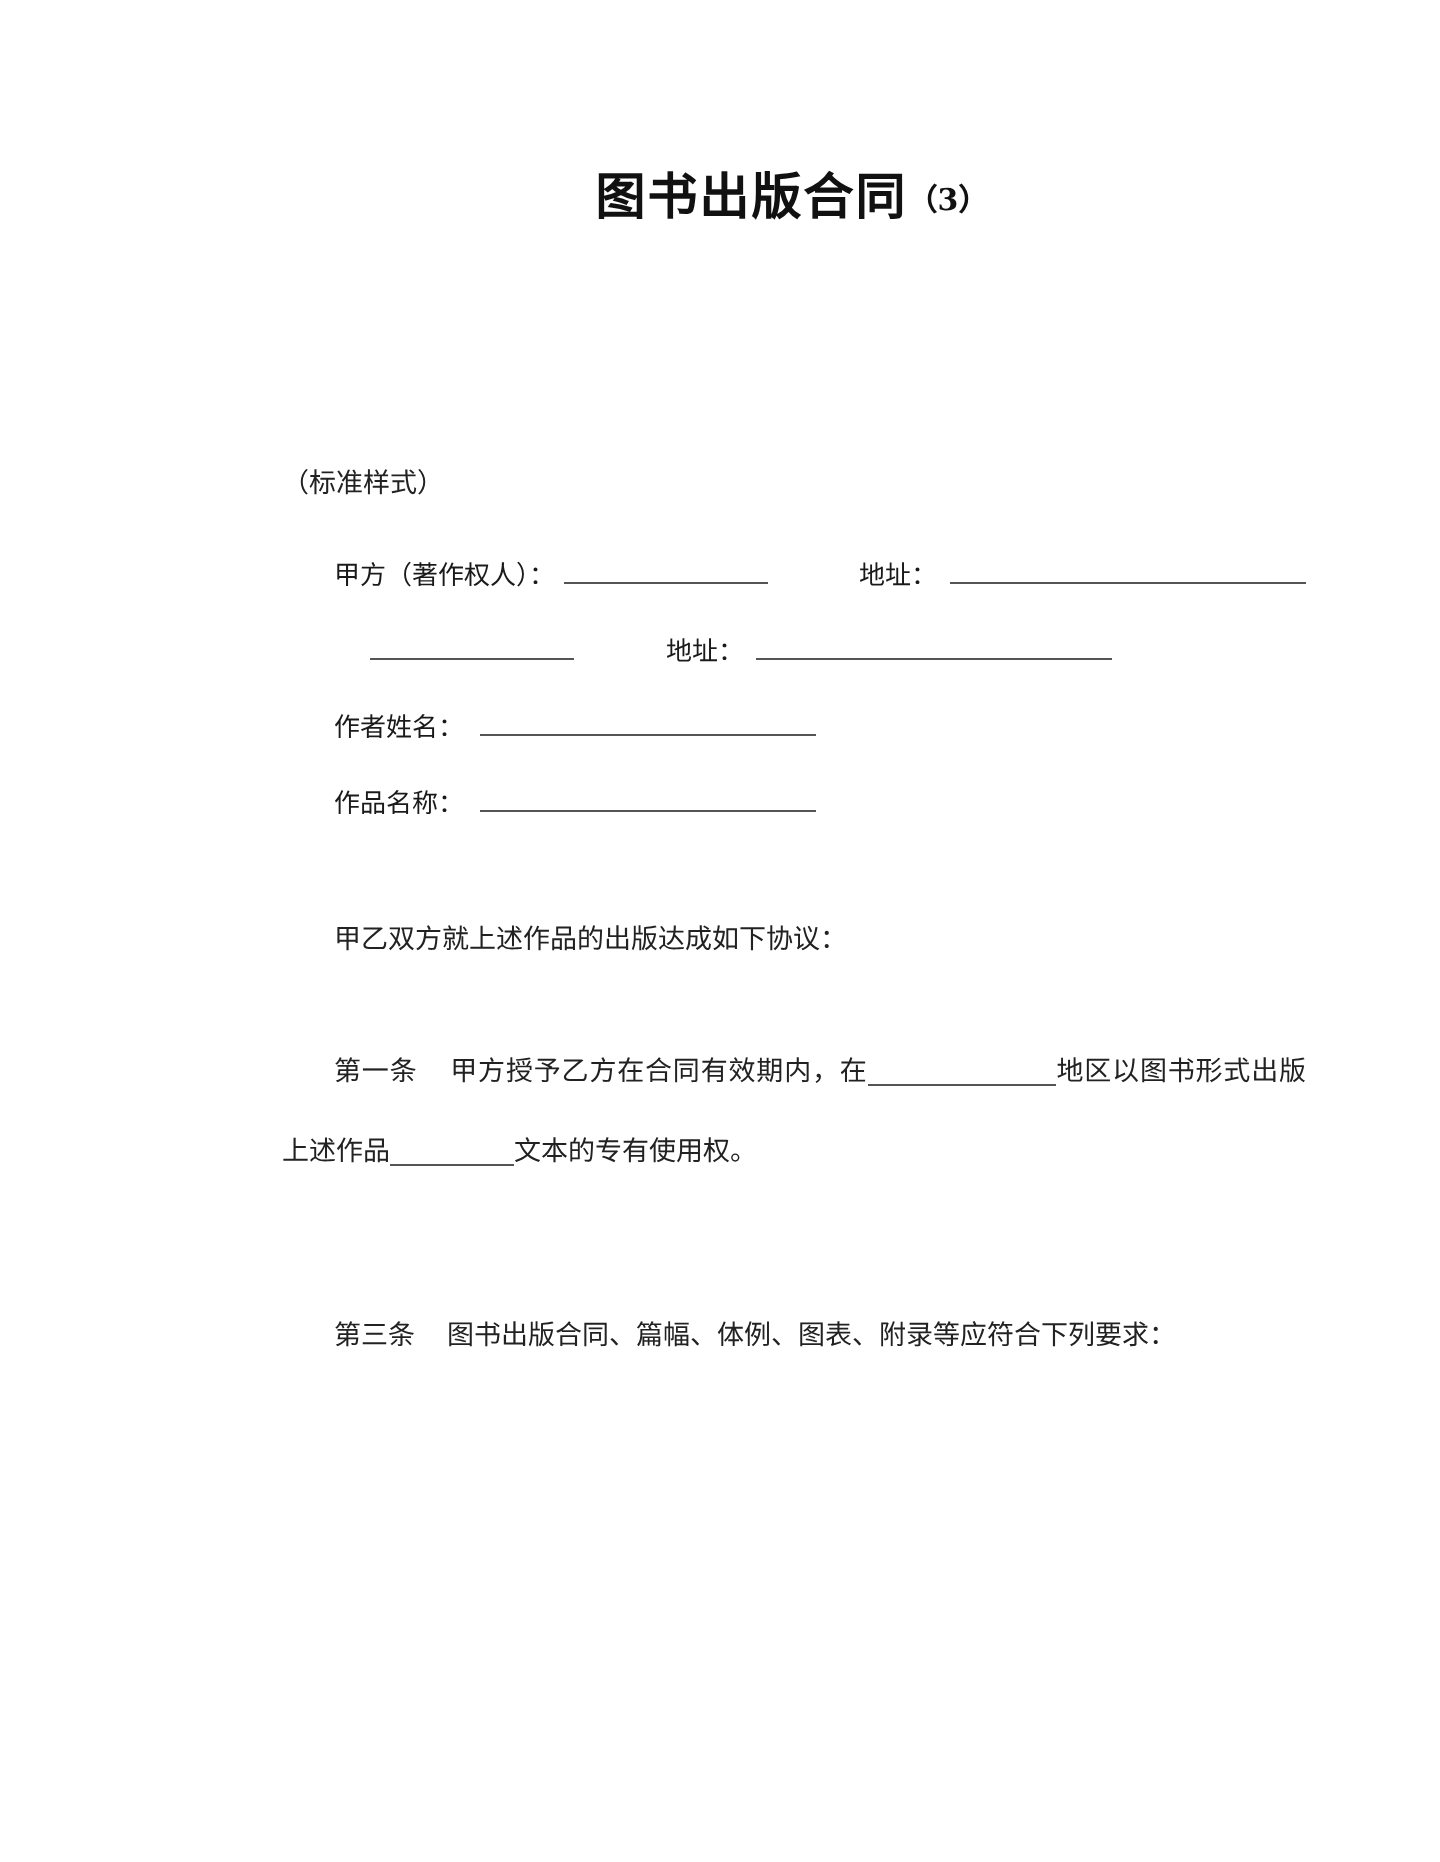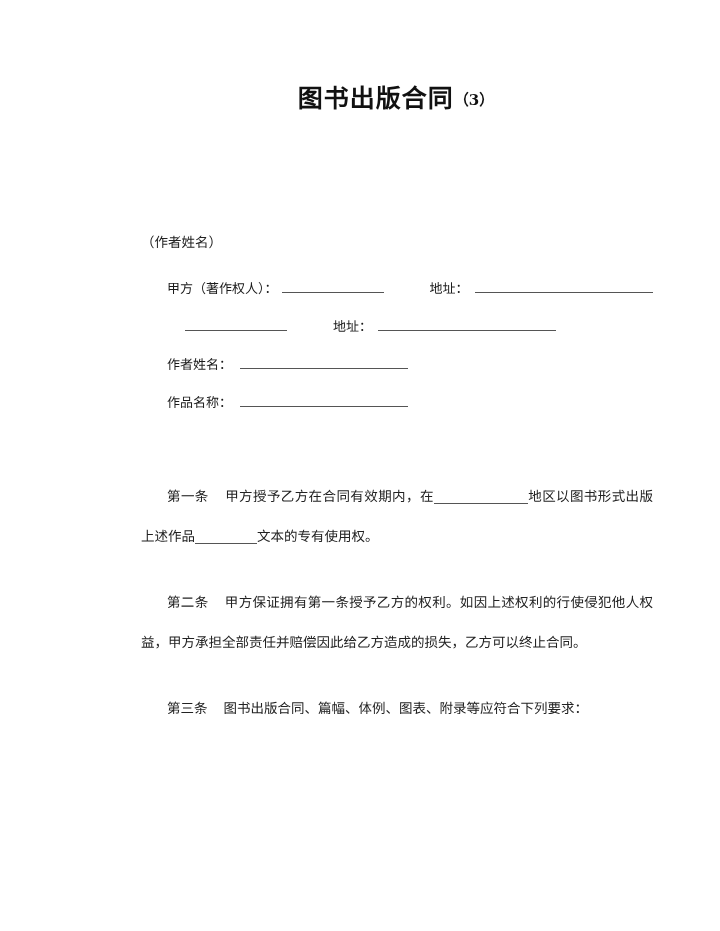--- a/index.html
+++ b/index.html
@@ -125,21 +125,21 @@
 <body>
 
 <div class="page">
 
   <div class="doc-title">
     <span>图书出版合同</span><span class="title-suffix">（3）</span>
   </div>
 
   <div class="body-block">
 
-    <div class="line note-line">（作者姓名）</div>
+    <div class="line note-line">（标准样式）</div>
 
     <div class="field-row">
       <span class="indent"></span>
       <span class="field-label">甲方（著作权人）：</span>
       <span class="blank blank-party"></span>
       <span class="addr-gap"></span>
       <span class="field-label">地址：</span>
       <span class="blank blank-addr"></span>
     </div>
 
@@ -158,32 +158,32 @@
     </div>
 
     <div class="field-row">
       <span class="indent"></span>
       <span class="field-label">作品名称：</span>
       <span class="blank blank-work"></span>
     </div>
 
     <div class="spacer-lg"></div>
 
+    <div class="para">
+      <span class="clause-head">甲乙双方就上述作品的出版达成如下协议：</span>
+    </div>
 
     <div class="spacer-md"></div>
 
     <div class="para">
       <span class="clause-head">第一条</span><span class="clause-gap"></span><span>甲方授予乙方在合同有效期内，在</span><span class="blank blank-inline-region"></span><span>地区以图书形式出版上述作品</span><span class="blank blank-inline-text"></span><span>文本的专有使用权。</span>
     </div>
 
     <div class="spacer-md"></div>
 
-    <div class="para">
-      <span class="clause-head">第二条</span><span class="clause-gap"></span><span>甲方保证拥有第一条授予乙方的权利。如因上述权利的行使侵犯他人权益，甲方承担全部责任并赔偿因此给乙方造成的损失，乙方可以终止合同。</span>
-    </div>
 
     <div class="spacer-md"></div>
 
     <div class="para">
       <span class="clause-head">第三条</span><span class="clause-gap"></span><span>图书出版合同、篇幅、体例、图表、附录等应符合下列要求：</span>
     </div>
 
     <div class="spacer-md"></div>
 
 

